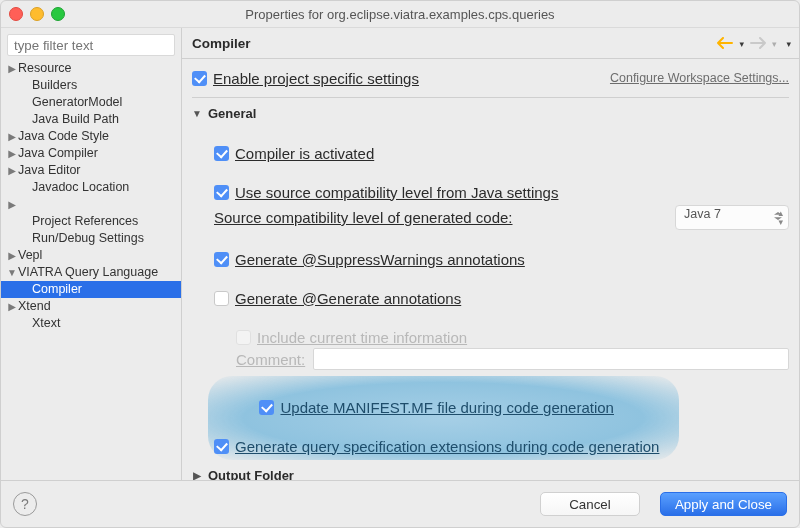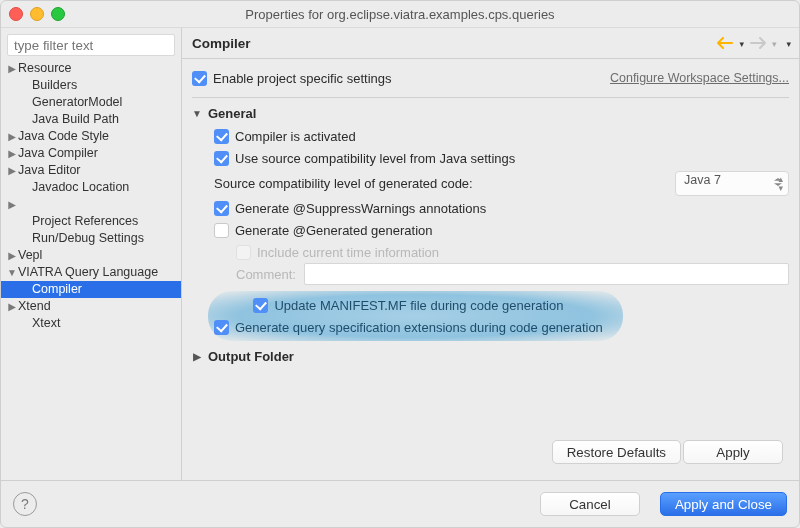--- a/index.html
+++ b/index.html
@@ -56,22 +56,22 @@
   .cb{width:15px;height:15px;border-radius:3px;display:inline-flex;align-items:center;justify-content:center;flex:0 0 15px;}
   .cb.on{background:var(--blue-check);}
   .cb.on::after{content:"";width:8px;height:5px;border:2px solid #fff;border-top:none;border-right:none;transform:rotate(-48deg);position:relative;top:-1px;}
   .cb.off{background:#fff;border:1px solid #c9c9c9;box-sizing:border-box;}
   .cb.disabled{background:#f3f3f3;border:1px solid #e0e0e0;box-sizing:border-box;}
   .conf-link{margin-left:auto;color:var(--link);text-decoration:underline;white-space:nowrap;font-size:12.5px;}
   .section{margin-top:8px;}
   .section-title{display:flex;align-items:center;gap:6px;font-weight:600;}
   .section-title .caret{font-size:10px;color:#555;width:10px;text-align:center;}
   .section-body{padding:4px 0 0 22px;}
-  .subrow{display:flex;align-items:center;gap:6px;min-height:22px;}
-  .sublabel{font-size:13px;}
+  .subrow{display:flex;align-items:center;gap:6px;min-height:22px;margin-top:17px;}
+  .sublabel{font-size:15px;text-decoration:underline;}
   .disabled-text{color:#b8b8b8;}
   .level-row{display:flex;align-items:center;justify-content:space-between;padding:2px 0 1px 0;}
   .select{height:22px;min-width:86px;background:var(--dropdown-bg);border:1px solid #d7d7d7;border-radius:4px;display:inline-flex;align-items:flex-start;padding:1px 18px 0 8px;position:relative;color:#555;font-size:12.5px;}
   .select::after{content:"";position:absolute;right:6px;top:6px;width:8px;height:8px;background:linear-gradient(#888,#888);clip-path:polygon(0 35%, 100% 35%, 50% 0, 0 35%, 0 65%, 50% 100%, 100% 65%, 0 65%);:;}
   .select .chev{position:absolute;right:5px;top:3px;font-size:9px;line-height:8px;color:#888;display:flex;flex-direction:column;gap:1px;}
   .comment-row{display:flex;align-items:center;gap:8px;padding-left:22px;}
   .comment-row input{flex:1;height:20px;border:1px solid #d7d7d7;border-radius:2px;padding:0 4px;font:13px inherit;}
   .pill-area{margin:6px 0 0 -6px;border-radius:24px;padding:4px 20px 4px 6px;display:inline-flex;flex-direction:column;gap:2px;background:radial-gradient(ellipse at 50% 50%, #a6cfe6 0%, #8fc3df 60%, rgba(143,195,223,0) 100%);align-items:center;}
   .pill-area .subrow{min-height:20px;}
   .pill-area .sublabel{color:var(--highlight-text);}
@@ -228,21 +228,21 @@
               </span>
             </div>
 
             <div class="subrow">
               <span class="cb on"></span>
               <span class="sublabel">Generate @SuppressWarnings annotations</span>
             </div>
 
             <div class="subrow">
               <span class="cb off"></span>
-              <span class="sublabel">Generate @Generated generation</span>
+              <span class="sublabel">Generate @Generate annotations</span>
             </div>
 
             <div class="subrow" style="padding-left:22px;text-align:right;">
               <span class="cb disabled"></span>
               <span class="sublabel disabled-text">Include current time information</span>
             </div>
 
             <div class="comment-row">
               <span class="sublabel disabled-text">Comment:</span>
               <input type="text" style="">

